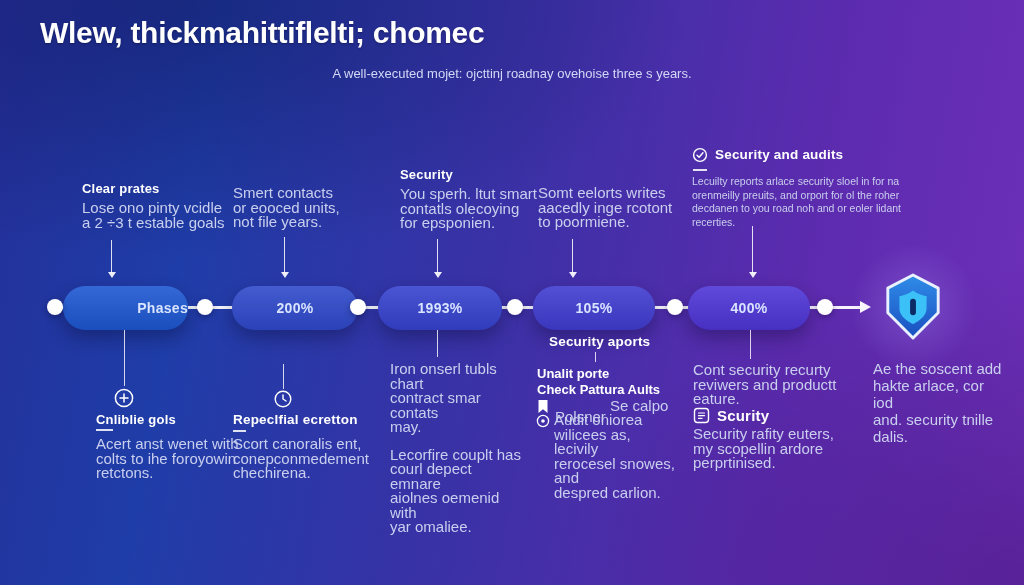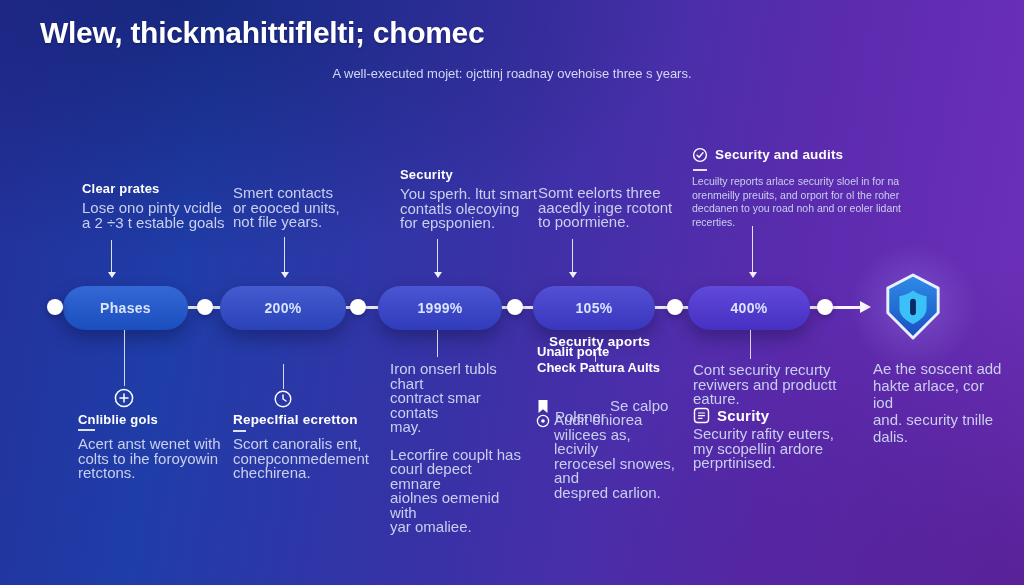--- a/index.html
+++ b/index.html
@@ -62,21 +62,21 @@
 or eooced units,
 not file years.</div>
   </div>
   <div class="blk" style="left:400px;top:167px;width:140px">
     <div class="h">Security</div>
     <div class="b">You sperh. ltut smart
 contatls olecoying
 for epsponien.</div>
   </div>
   <div class="blk" style="left:538px;top:186px;width:140px">
-    <div class="b nogap">Somt eelorts three
+    <div class="b nogap">Somt eelorts writes
 aacedly inge rcotont
 to poormiene.</div>
   </div>
   <div class="blk" style="left:692px;top:147px;width:240px">
     <div class="hrow">
       <svg class="ic" width="16" height="16" viewBox="0 0 16 16">
         <circle cx="8" cy="8" r="6.4" fill="none" stroke="#fff" stroke-width="1.4"></circle>
         <path d="M5 8.2 L7.1 10.2 L11 5.8" fill="none" stroke="#fff" stroke-width="1.4" stroke-linecap="round" stroke-linejoin="round"></path>
       </svg>
       <div class="h lg">Security and audits</div>
@@ -90,28 +90,28 @@
 
   <div class="arrow" style="left:111px;top:240px;height:33px"></div>
   <div class="arrow" style="left:284px;top:237px;height:36px"></div>
   <div class="arrow" style="left:437px;top:239px;height:34px"></div>
   <div class="arrow" style="left:572px;top:239px;height:34px"></div>
   <div class="arrow" style="left:752px;top:226px;height:47px"></div>
 
   <div class="track"></div>
   <div class="endhead"></div>
 
-  <div class="pill" style="left: 63px; width: 125px; background-color: rgb(29, 87, 210);">
+  <div class="pill" style="left: 63px; width: 125px; background-color: rgb(29, 87, 210); justify-content: flex-end;">
       <span>Phases</span>
     </div>
-  <div class="pill" style="left: 220px; width: 126px; background-color: rgb(47, 73, 203); text-align: right;">
+  <div class="pill" style="left: 232px; width: 126px; background-color: rgb(47, 73, 203); text-align: right;">
       <span>200%</span>
     </div>
   <div class="pill" style="left: 378px; width: 124px; background-color: rgb(54, 66, 207);">
-      <span>1999%</span>
+      <span>1993%</span>
     </div>
   <div class="pill" style="left: 533px; width: 122px; background-color: rgb(64, 60, 209);">
       <span>105%</span>
     </div>
   <div class="pill" style="left: 688px; width: 122px; background-color: rgb(78, 53, 214);">
       <span>400%</span>
     </div>
 
   <div class="dot" style="left:47px"></div>
   <div class="dot" style="left:197px"></div>
@@ -131,21 +131,21 @@
     <path d="M32 3 L58 16.5 L58 42 L32 68 L6 42 L6 16.5 Z" fill="url(#shg)" stroke="#e9f1ff" stroke-width="3" stroke-linejoin="round"></path>
     <path d="M32 19 C38 23.5 43.5 24.5 46 24.7 L46 37.5 C46 47.5 32 53.5 32 53.5 C32 53.5 18 47.5 18 37.5 L18 24.7 C20.5 24.5 26 23.5 32 19 Z" fill="#3cc0f8"></path>
     <rect x="29" y="27.5" width="6" height="17" rx="3" fill="#0b2a66"></rect>
   </svg>
 
   <div class="vline" style="left:124px;top:330px;height:56px"></div>
   <svg class="abs-ic" style="left:113px;top:387px" width="22" height="22" viewBox="0 0 22 22">
     <circle cx="11" cy="11" r="8.6" fill="none" stroke="#fff" stroke-width="1.5"></circle>
     <path d="M11 7 V15 M7 11 H15" stroke="#fff" stroke-width="1.5" stroke-linecap="round"></path>
   </svg>
-  <div class="blk" style="left:78px;top:412px;width:150px">
+  <div class="blk" style="left:96px;top:412px;width:150px">
     <div class="h">Cnliblie gols</div>
     <div class="accent" style="left:0;top:17px;width:17px"></div>
     <div class="b" style="margin-top:10px">Acert anst wenet with
 colts to ihe foroyowin
 retctons.</div>
   </div>
 
   <div class="vline" style="left:283px;top:364px;height:25px"></div>
   <svg class="abs-ic" style="left:273px;top:389px" width="20" height="20" viewBox="0 0 20 20">
     <circle cx="10" cy="10" r="7.8" fill="none" stroke="#fff" stroke-width="1.4"></circle>
@@ -167,21 +167,21 @@
     <div class="b" style="margin-top:13px">Lecorfire couplt has
 courl depect emnare
 aiolnes oemenid with
 yar omaliee.</div>
   </div>
 
   <div class="blk" style="left:549px;top:334px;width:130px">
     <div class="h lg">Security aports</div>
   </div>
   <div class="vline" style="left:595px;top:352px;height:10px"></div>
-  <div class="blk" style="left:537px;top:344px;width:140px">
+  <div class="blk" style="left:537px;top:366px;width:140px">
     <div class="sub-bold">Unalit porte
 Check Pattura Aults</div>
   </div>
   <svg class="abs-ic" style="left:537px;top:399px" width="12" height="15" viewBox="0 0 12 15">
     <path d="M1.5 1 H10.5 V14 L6 10.3 L1.5 14 Z" fill="#fff"></path>
   </svg>
   <div class="blk" style="left:555px;top:410px">
     <div class="b nogap">Polsner</div>
   </div>
   <div class="blk" style="left:610px;top:399px">

